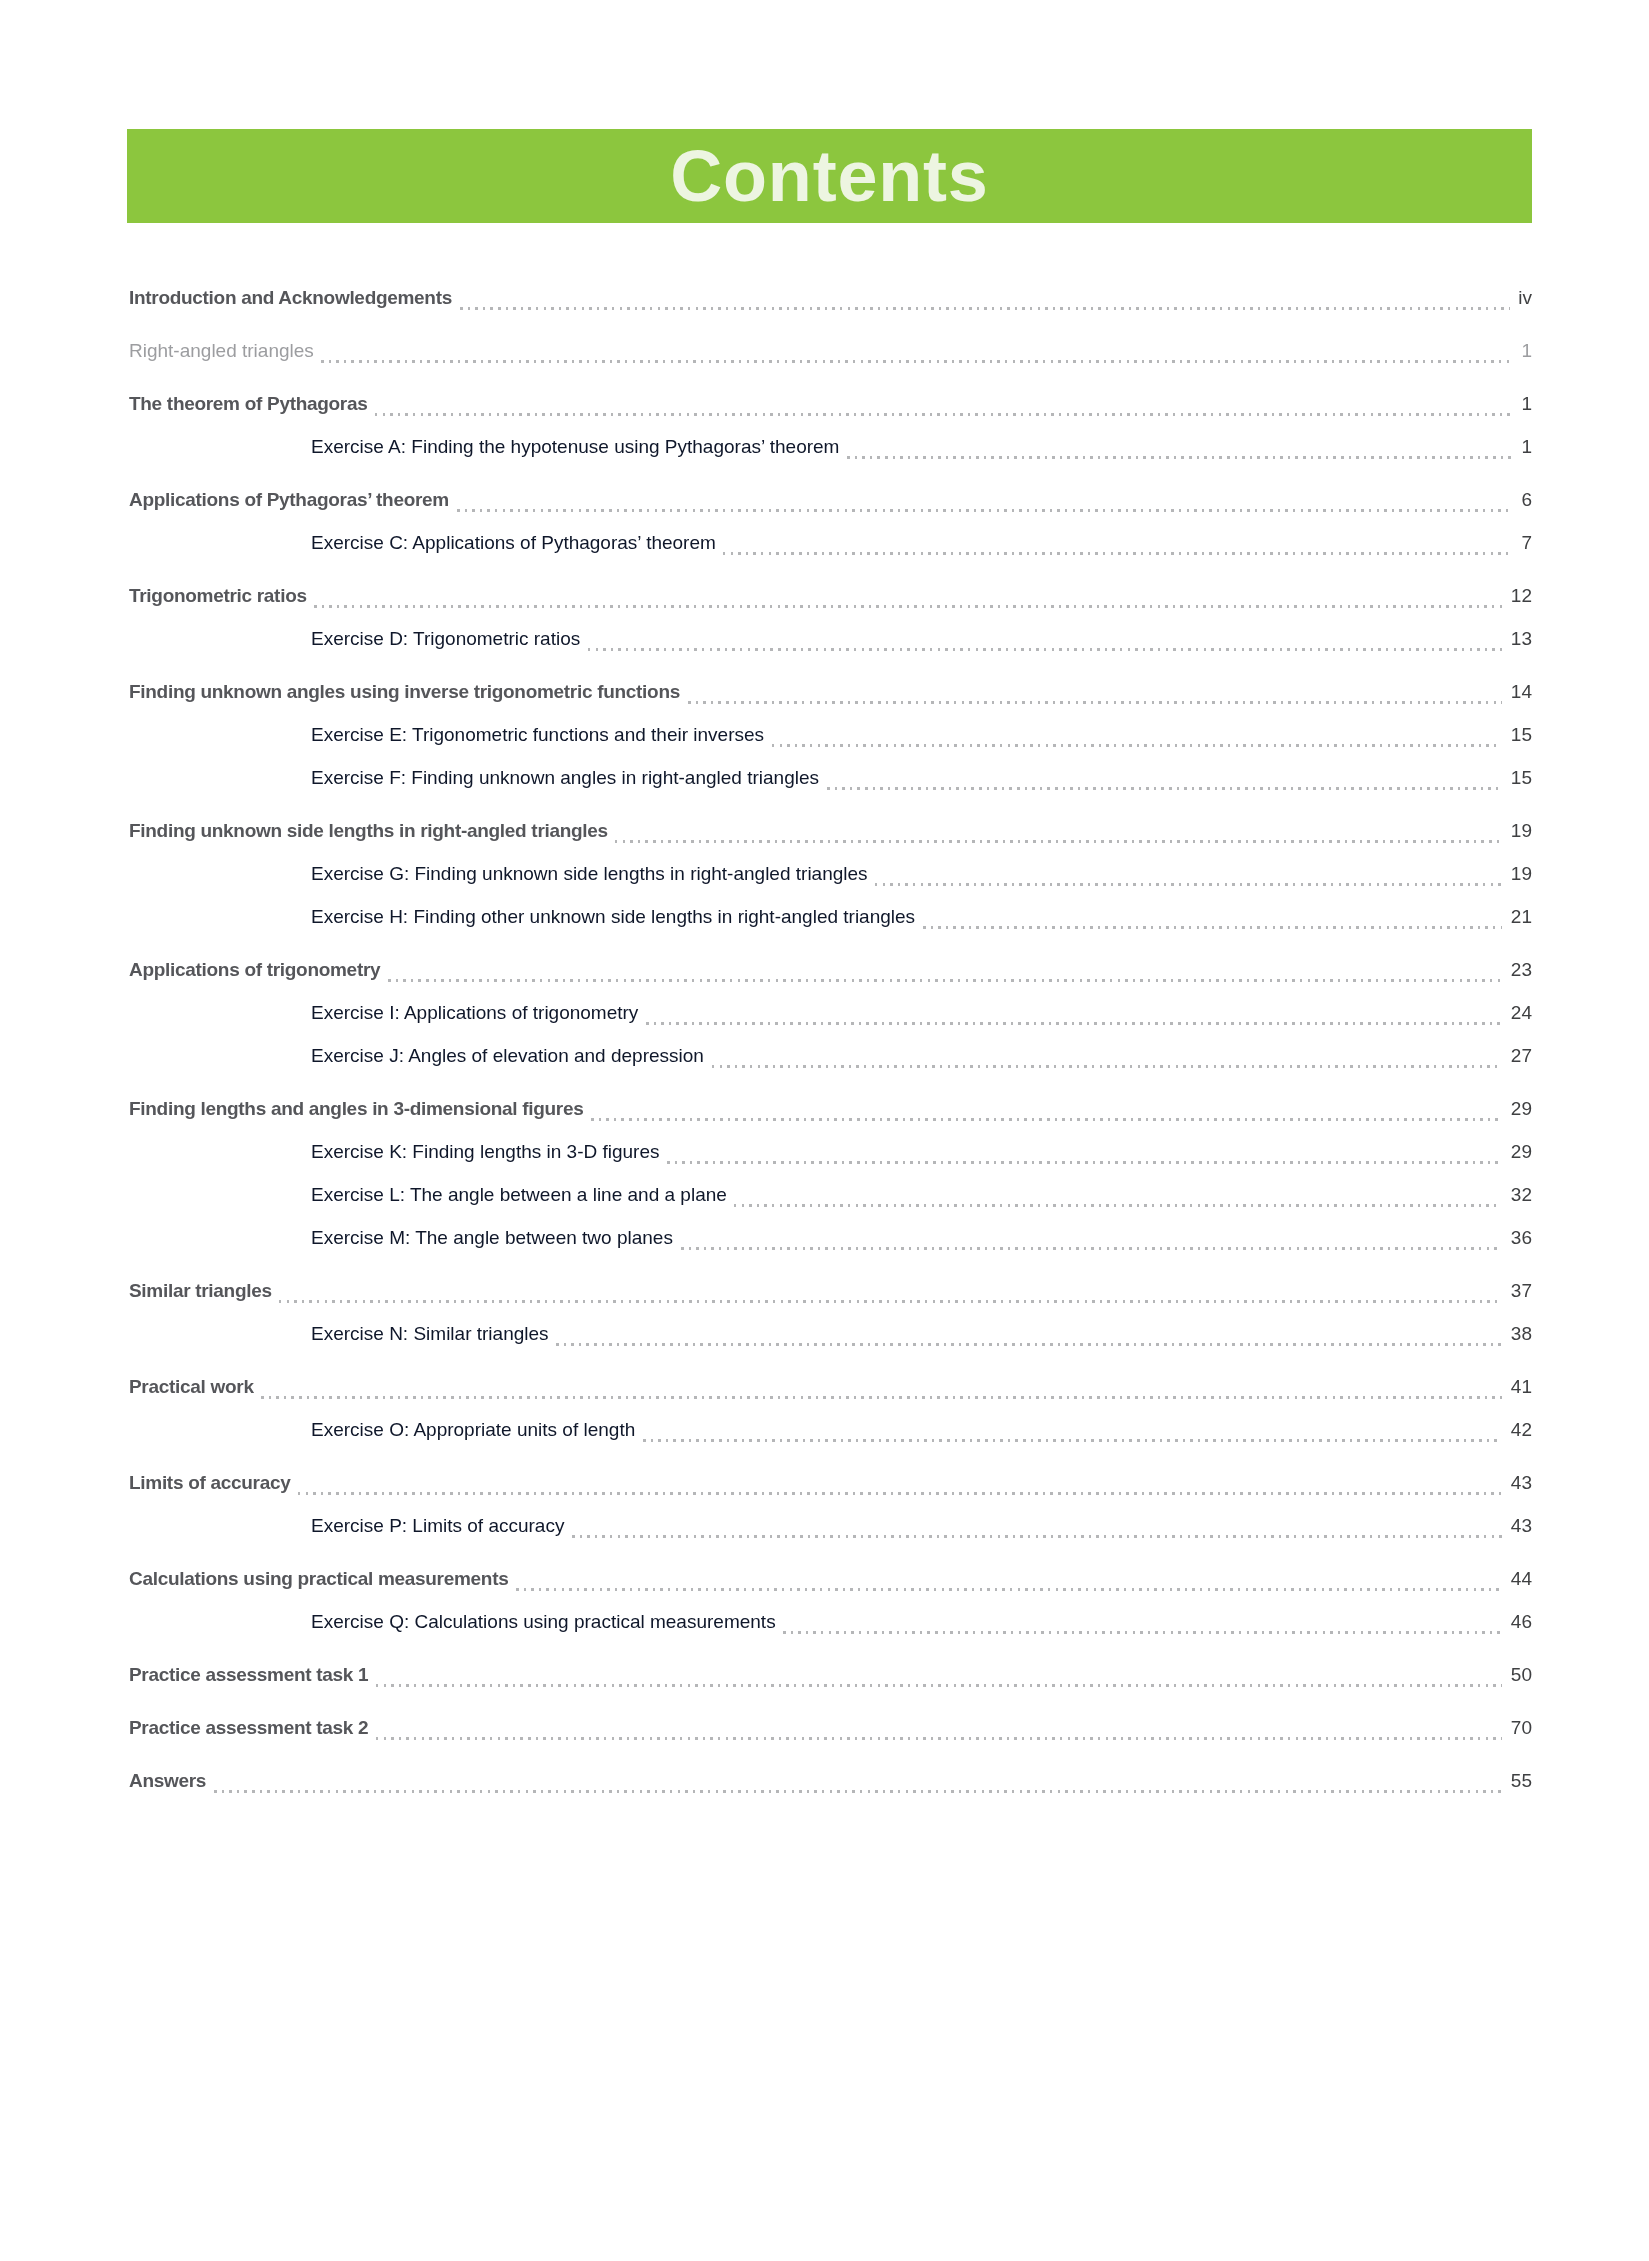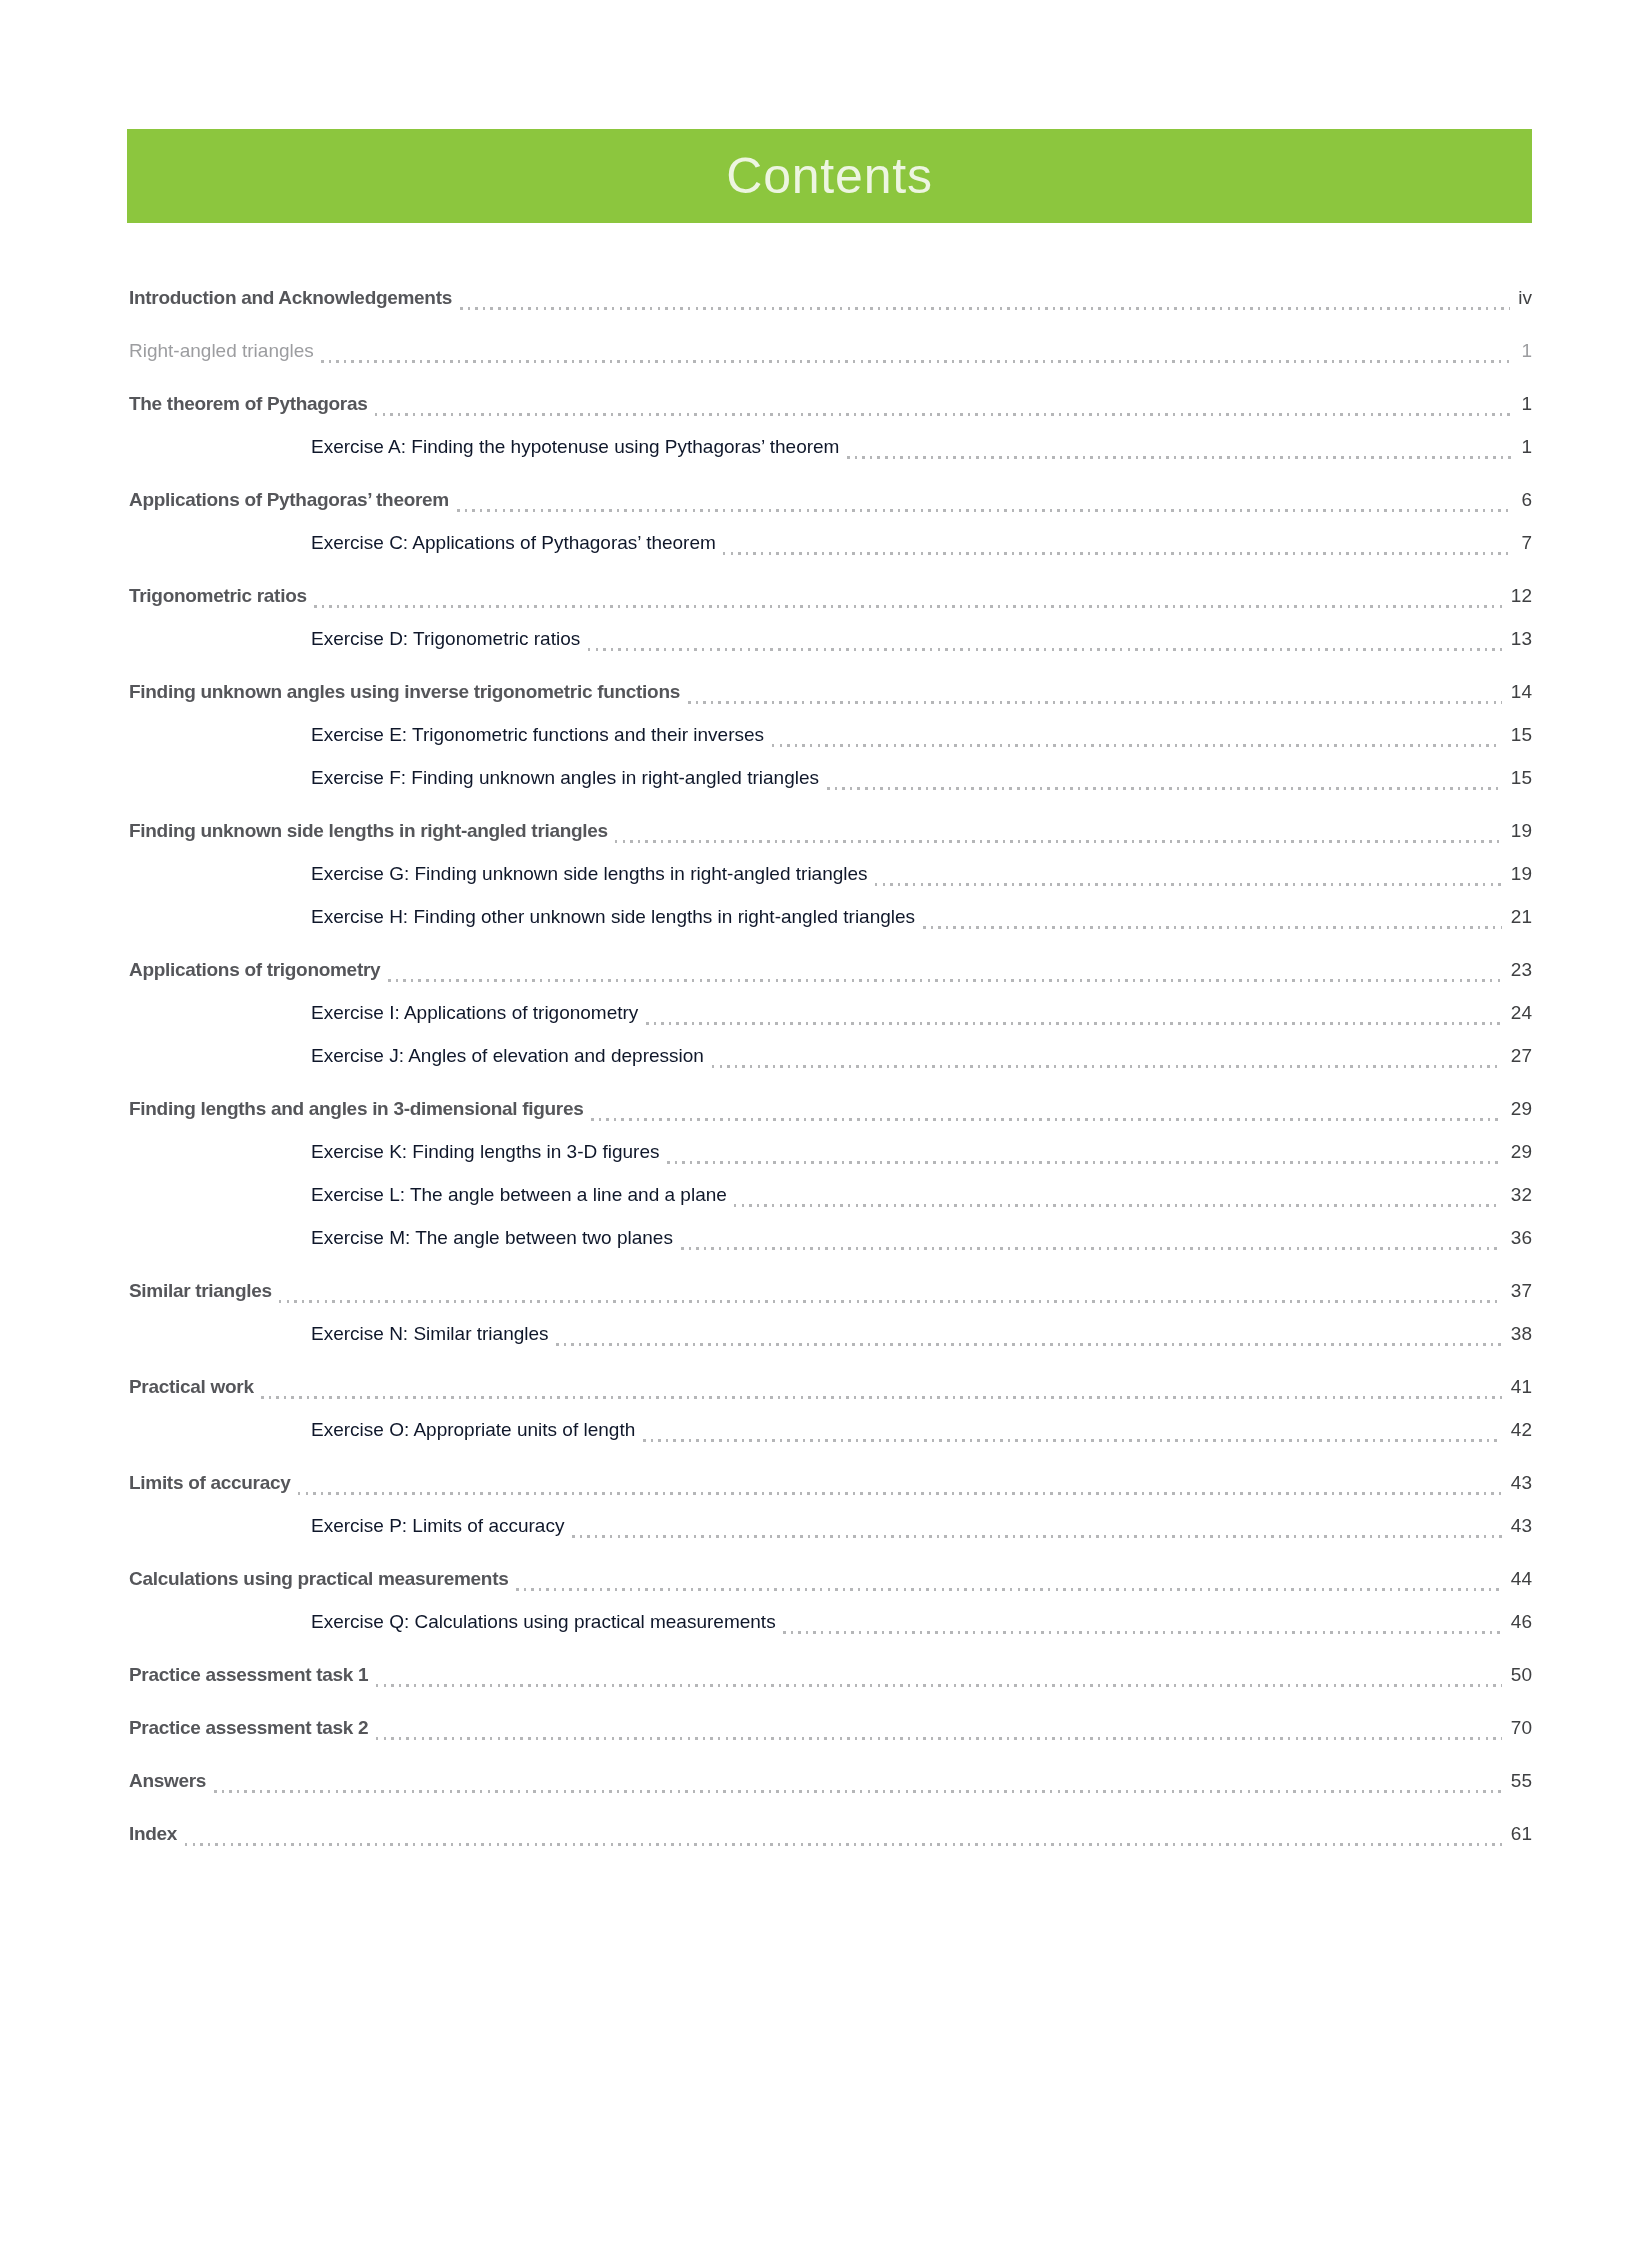--- a/index.html
+++ b/index.html
@@ -19,22 +19,22 @@
     position: absolute;
     left: 127px;
     top: 129px;
     width: 1405px;
     height: 94px;
     display: flex;
     align-items: center;
     justify-content: center;
   }
   .header-title {
-    font-size: 50px;
-    font-weight: 400;
+    font-size: 72px;
+    font-weight: 700;
     letter-spacing: 0.8px;
     color: #edf5e1;
   }
   .toc {
     position: absolute;
     left: 129px;
     right: 117px;
     top: 276px;
   }
   .row {
@@ -233,20 +233,15 @@
       <div class="row level-0 bold">
         <span class="label">Practice assessment task 2</span>
         <span class="leader"></span>
         <span class="page-num">70</span>
       </div>
       <div class="row level-0 bold">
         <span class="label">Answers</span>
         <span class="leader"></span>
         <span class="page-num">55</span>
       </div>
-      <div class="row level-0 bold">
-        <span class="label">Index</span>
-        <span class="leader"></span>
-        <span class="page-num">61</span>
-      </div>
     </div>
 </div>
 
 
 </body></html>

